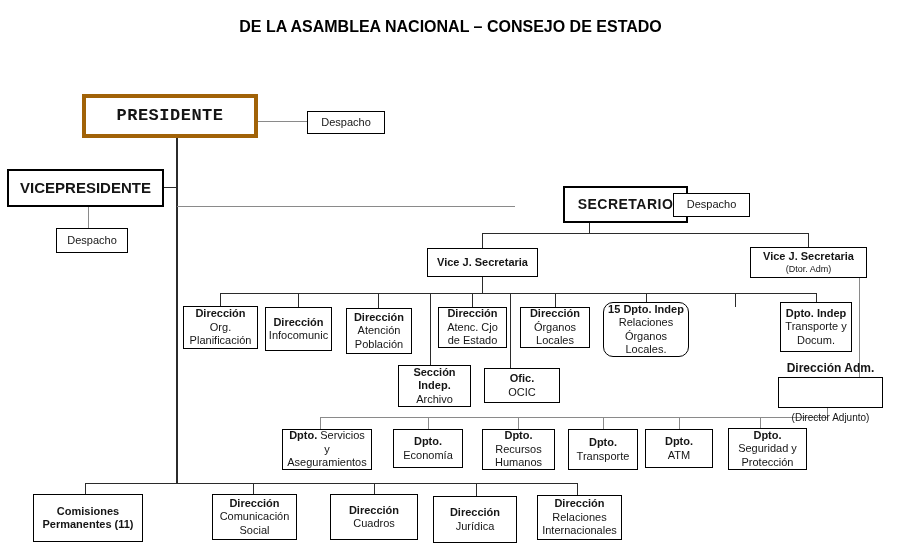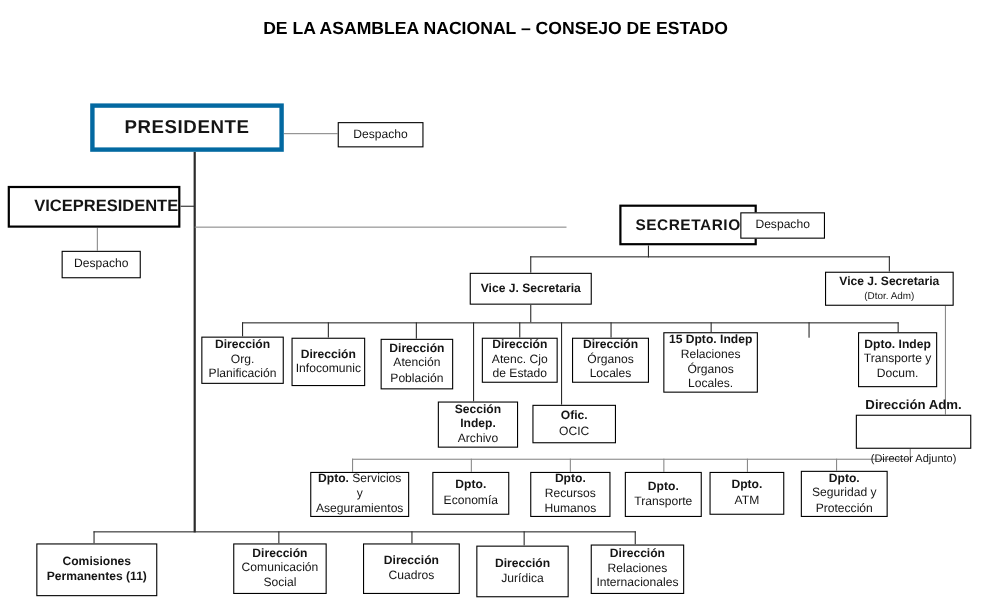--- a/index.html
+++ b/index.html
@@ -11,21 +11,21 @@
         display:flex;flex-direction:column;align-items:center;justify-content:center;
         text-align:center;font-size:11px;line-height:1.22;color:#151515;}
   .node span{display:block;}
   .hd{font-weight:bold;}
   .inlinehd{display:flex !important;flex-direction:row;gap:3px;justify-content:center;}
   .inlinehd *{display:inline;}
   .big{font-size:17px;font-weight:bold;letter-spacing:.5px;}
   .med{font-size:15px;font-weight:bold;}
   .sec{font-size:14px;font-weight:bold;letter-spacing:.5px;}
   .sub{font-size:9px;}
-  .thick{border:4px solid #0369a1;}
+  .thick{border:4px solid #a16207;font-family:Liberation Mono, monospace;}
   .mid{border:2px solid #000;}
   .hline,.vline{position:absolute;background:#8a8a8a;}
   .hline{height:1px;}
   .vline{width:1px;}
   .dark{background:#2b2b2b;}
   .w2{width:2px;}
 </style>
 </head>
 <body>
 
@@ -72,21 +72,21 @@
   <div class="vline dark" style="left:374px;top:483px;height:11px;"></div>
   <div class="vline dark" style="left:476px;top:483px;height:13px;"></div>
   <div class="vline dark" style="left:577px;top:483px;height:12px;"></div>
 
   <div class="node thick big" style="left:82px;top:94px;width:176px;height:44px;">
     <span>PRESIDENTE</span>
   </div>
   <div class="node" style="left:307px;top:111px;width:78px;height:23px;">
     <span>Despacho</span>
   </div>
-  <div class="node mid med" style="left:7px;top:169px;width:157px;height:38px;align-items:flex-end;">
+  <div class="node mid med" style="left:7px;top:169px;width:157px;height:38px;">
     <span>VICEPRESIDENTE</span>
   </div>
   <div class="node" style="left:56px;top:228px;width:72px;height:25px;">
     <span>Despacho</span>
   </div>
   <div class="node mid sec" style="left:515px;top:186px;width:125px;height:37px;margin-left:48px;">
     <span>SECRETARIO</span>
   </div>
   <div class="node" style="left:673px;top:193px;width:77px;height:24px;">
     <span>Despacho</span>
@@ -116,21 +116,21 @@
   <div class="node" style="left:438px;top:307px;width:69px;height:41px;">
     <span class="hd">Dirección</span>
     <span>Atenc. Cjo</span>
     <span>de Estado</span>
   </div>
   <div class="node" style="left:520px;top:307px;width:70px;height:41px;">
     <span class="hd">Dirección</span>
     <span>Órganos</span>
     <span>Locales</span>
   </div>
-  <div class="node" style="left:603px;top:302px;width:86px;height:55px;">
+  <div class="node" style="left:603px;top:302px;width:86px;height:55px;border-radius:10px;">
     <span class="hd">15 Dpto. Indep</span>
     <span>Relaciones</span>
     <span>Órganos</span>
     <span>Locales.</span>
   </div>
   <div class="node" style="left:780px;top:302px;width:72px;height:50px;">
     <span class="hd">Dpto. Indep</span>
     <span>Transporte y</span>
     <span>Docum.</span>
   </div>

